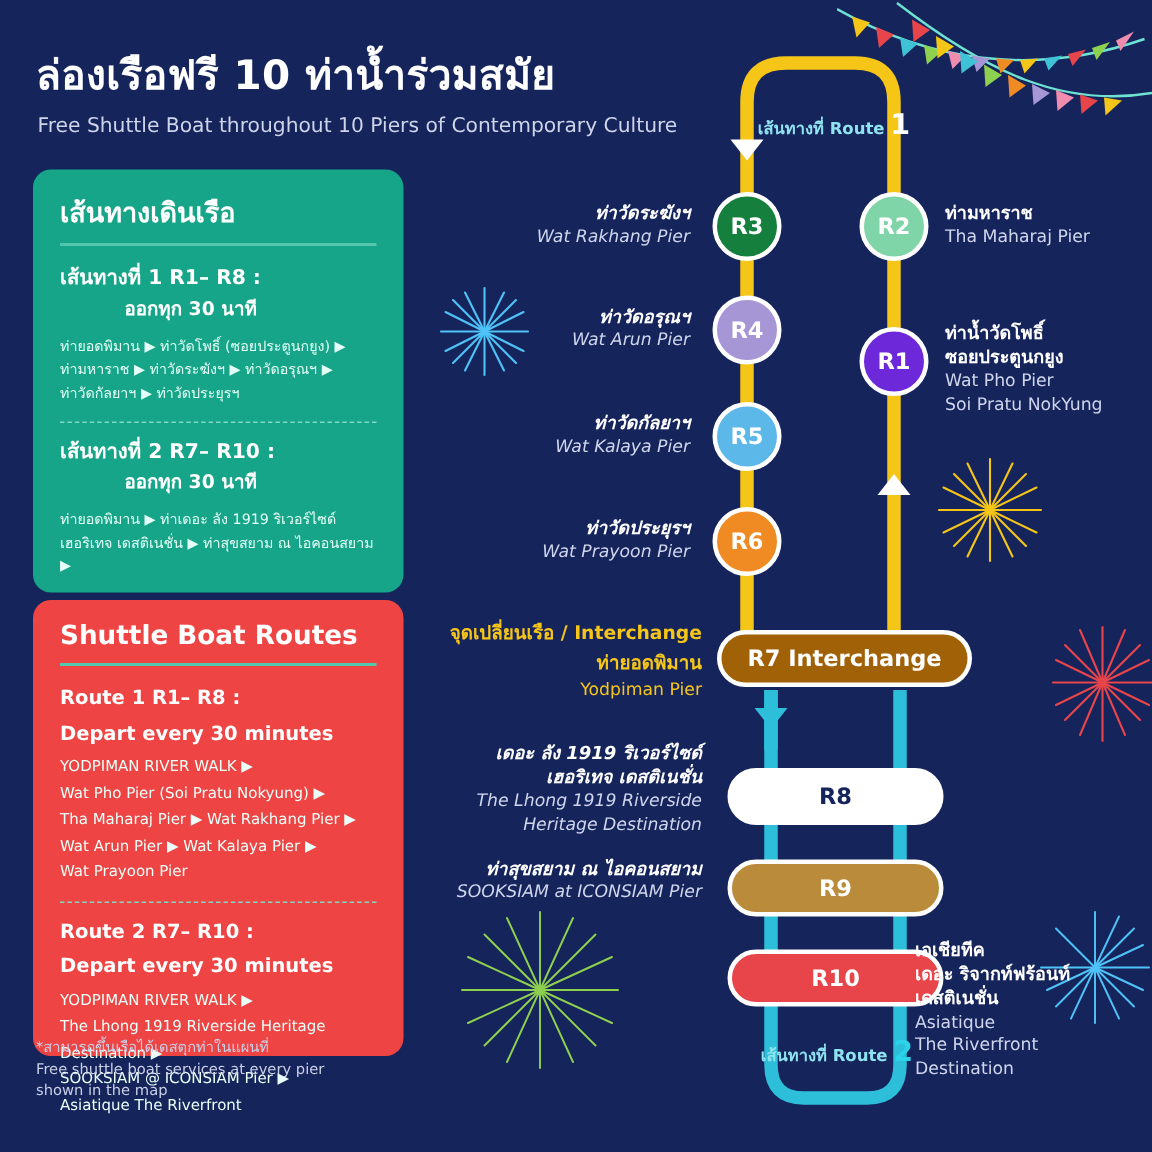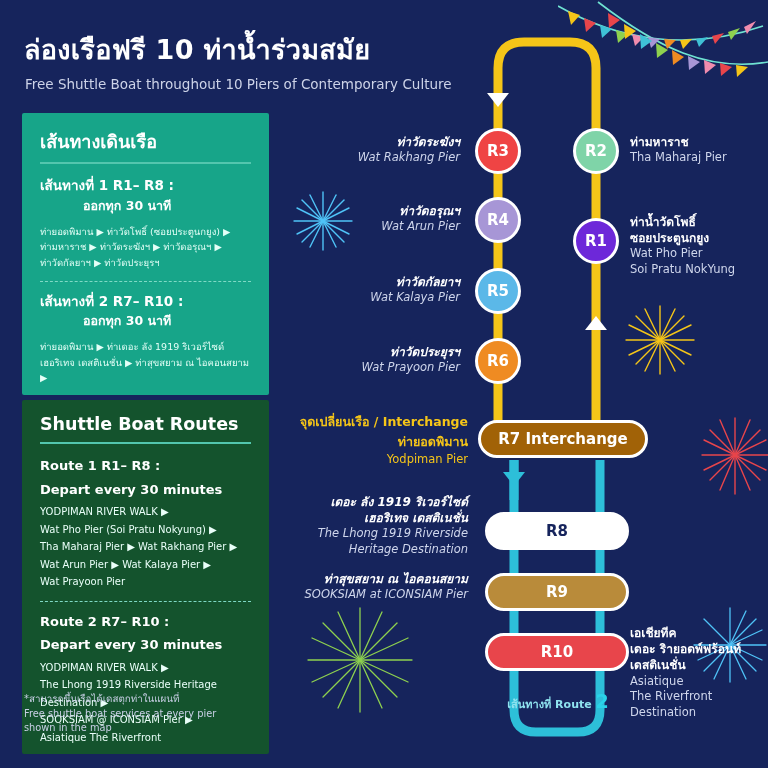--- a/index.html
+++ b/index.html
@@ -23,24 +23,24 @@
     position:absolute; left:25px; top:76px;
     font-size:13.5px; color:#cdd3e8; font-weight:normal;
   }
 
   
   .bunting { position:absolute; right:0; top:0; width:210px; height:110px; }
 
   
   .panel {
     position:absolute; left:22px; width:247px;
-    border-radius:2px; background:#1aa888;
+    border-radius:12px; background:#1aa888;
   }
   .panel.green1 { top:113px; height:282px; background:#17a589; }
-  .panel.green2 { top:400px; height:354px; background:#14532d; }
+  .panel.green2 { top:400px; height:304px; background:#ef4444; }
 
   .panel-title-th {
     font-size:18px; font-weight:bold; color:#ffffff;
     padding:14px 18px 6px 18px;
   }
   .panel-rule {
     height:2px; background:#53c6ae; margin:0 18px 8px 18px;
   }
   .panel-title-en {
     font-size:17.5px; font-weight:bold; color:#ffffff;
@@ -325,20 +325,25 @@
       <path d="M220,150 L220,48 Q220,22 246,22 L292,22 Q318,22 318,48 L318,150" stroke="#f5c518" stroke-width="9" fill="none"></path>
 
       <path d="M220,150 L220,420" stroke="#f5c518" stroke-width="9" fill="none"></path>
 
       <path d="M318,150 L318,420" stroke="#f5c518" stroke-width="9" fill="none"></path>
 
       <path d="M236,440 L236,690 Q236,712 258,712 L300,712 Q322,712 322,690 L322,440" stroke="#2dbfd9" stroke-width="9" fill="none"></path>
       <path d="M236,440 L236,480" stroke="#2dbfd9" stroke-width="9" fill="none"></path>
     </svg>
 
+    <div class="routetag" style="left:218px;top:52px;width:120px;">
+      <span>เส้นทางที่</span>
+      <span>Route</span>
+      <span class="num">1</span>
+    </div>
 
     <div class="arrow arrow-down-white" style="left:209px;top:73px;"></div>
     <div class="arrow arrow-up-white" style="left:307px;top:296px;"></div>
     <div class="arrow arrow-down-teal" style="left:225px;top:452px;"></div>
 
     <div class="routetag" style="left:215px;top:670px;width:130px;">
       <span>เส้นทางที่</span>
       <span>Route</span>
       <span class="num teal">2</span>
     </div>
@@ -350,21 +355,21 @@
     </div>
 
     <div class="node" style="left:295px;top:198px;background:#6d28d9;">R1</div>
     <div class="lbl right" style="left:352px;top:194px;width:145px;">
       <span class="th">ท่าน้ำวัดโพธิ์</span>
       <span class="th">ซอยประตูนกยูง</span>
       <span class="en">Wat Pho Pier</span>
       <span class="en">Soi Pratu NokYung</span>
     </div>
 
-    <div class="node" style="left:197px;top:108px;background:#ef4444;">R3</div>
+    <div class="node" style="left:197px;top:108px;background:#15803d;">R3</div>
     <div class="lbl left" style="left:0px;top:114px;width:182px;">
       <span class="th">ท่าวัดระฆังฯ</span>
       <span class="en">Wat Rakhang Pier</span>
     </div>
 
     <div class="node" style="left:197px;top:177px;background:#a796d6;">R4</div>
     <div class="lbl left" style="left:0px;top:183px;width:182px;">
       <span class="th">ท่าวัดอรุณฯ</span>
       <span class="en">Wat Arun Pier</span>
     </div>
@@ -396,23 +401,23 @@
       <span class="en">Heritage Destination</span>
     </div>
 
     <div class="pill" style="left:207px;top:553px;width:144px;background:#b98b3a;">R9</div>
     <div class="lbl left" style="left:0px;top:551px;width:190px;">
       <span class="th">ท่าสุขสยาม ณ ไอคอนสยาม</span>
       <span class="en">SOOKSIAM at ICONSIAM Pier</span>
     </div>
 
     <div class="pill" style="left:207px;top:613px;width:144px;background:#e8454b;">R10</div>
-    <div class="lbl right" style="left:352px;top:605px;width:130px;">
+    <div class="lbl right" style="left:332px;top:605px;width:130px;">
       <span class="th">เอเชียทีค</span>
-      <span class="th">เดอะ ริายอดพ์ฟร้อนท์</span>
+      <span class="th">เดอะ ริจากท์ฟร้อนท์</span>
       <span class="th">เดสติเนชั่น</span>
       <span class="en">Asiatique</span>
       <span class="en">The Riverfront</span>
       <span class="en">Destination</span>
     </div>
 
   </div>
 </div>
 
 </body></html>

